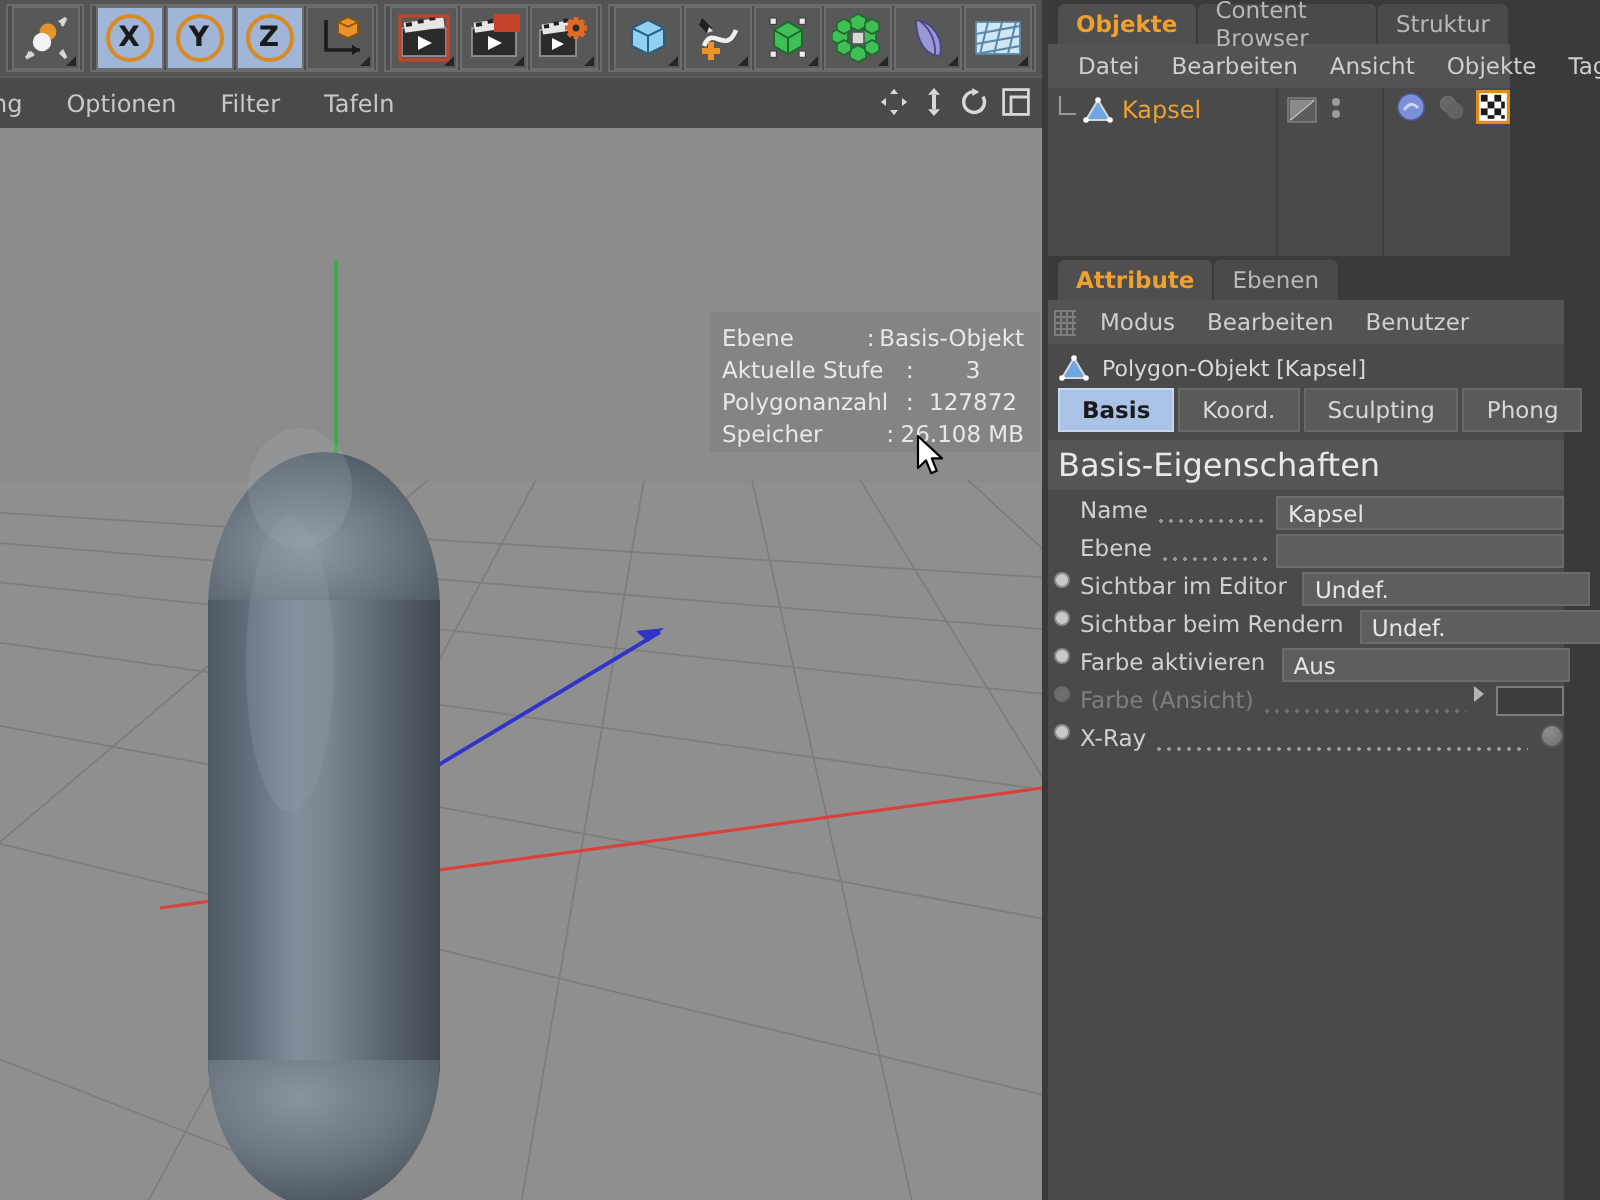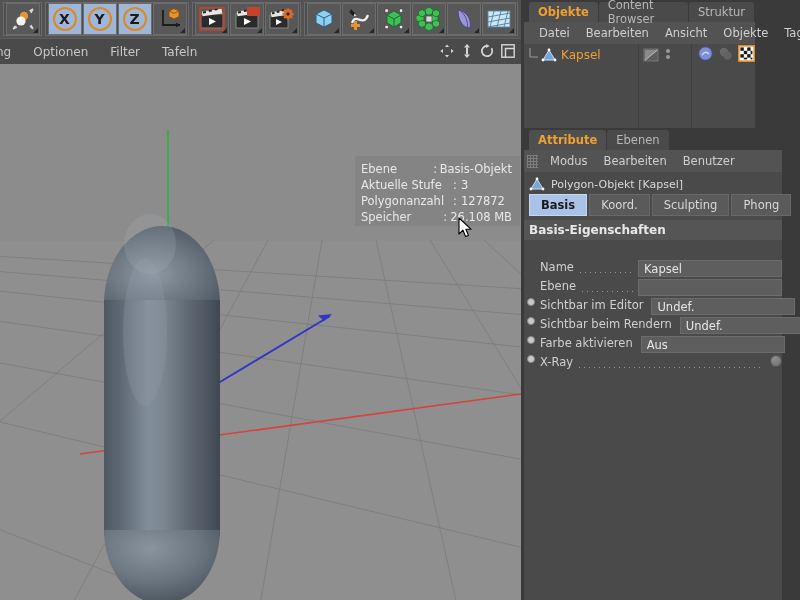--- a/index.html
+++ b/index.html
@@ -73,21 +73,21 @@
   
   .hud {
     position: absolute; left: 355px; top: 92px; width: 165px; height: 70px;
     background: rgba(128,128,128,0.62);
     padding: 5px 8px 5px 6px;
     font-size: 11.5px; color: #e8e8e8;
   }
   .hud-row { display: flex; line-height: 16px; white-space: nowrap; }
   .hud-k { width: 92px; }
   .hud-c { width: 8px; }
-  .hud-v { flex: 1; }
+  .hud-v { flex: 1; text-align: center; }
 
   .cursor { position: absolute; left: 458px; top: 153px; }
 
   
   .rightcol {
     position: absolute; left: 521px; top: 0; width: 279px; height: 600px;
     background: #3a3a3a;
   }
   
   .om { position: absolute; left:0; top:0; width:234px; height:128px; }
@@ -125,22 +125,22 @@
     display: flex; align-items: center; gap: 6px;
     padding: 5px 8px 3px 8px; color: #d9d9d9; font-size: 11px;
   }
   .subtabs { display: flex; gap: 2px; padding: 0 0 0 8px; margin-bottom: 4px; }
   .subtab {
     font-size: 11.5px; color: #d8d8d8; background: #5a5a5a;
     padding: 3px 11px; border: 1px solid #686868;
   }
   .subtab.active { background: #a9c2e6; color: #1a1a1a; font-weight: bold; border-color:#c5d8f0;text-align:center; }
   .section-hd {
-    background: #555555; color: #e8e8e8; font-size: 12px; font-weight: bold;
-    padding: 3px 8px; margin-bottom: 20px;
+    background: #555555; color: #e8e8e8; font-size: 16px; font-weight: normal;
+    padding: 3px 8px; margin-bottom: 3px;
   }
   .prow { display: flex; height: 19px; padding-left: 6px; }
   .radio {
     width: 8px; height: 8px; border-radius: 50%;
     background: #c9c9c9; border: 1px solid #8a8a8a; margin-right: 5px; flex: none;
   }
   .radio.off { background: #6e6e6e; border-color: #6a6a6a; }
   .radio.spacer { background: none; border: none; }
   .plabel { color: #d0d0d0; font-size: 11.5px; white-space: nowrap; }
   .plabel.dim { color: #7e7e7e; }
@@ -614,20 +614,27 @@
           <span class="pfield">Undef.</span>
         </div>
 
         <div class="prow">
           <span class="radio"></span>
           <span class="plabel">Farbe aktivieren</span>
           <span class="leader"></span>
           <span class="pfield">Aus</span>
         </div>
 
+        <div class="prow">
+          <span class="radio off"></span>
+          <span class="plabel dim">Farbe (Ansicht)</span>
+          <span class="leader dim"></span>
+          <span class="arrow-r"></span>
+          <span class="swatch"></span>
+        </div>
 
         <div class="prow">
           <span class="radio"></span>
           <span class="plabel">X-Ray</span>
           <span class="leader"></span>
           <span class="roundcheck"></span>
         </div>
       </div>
     </div>
 

